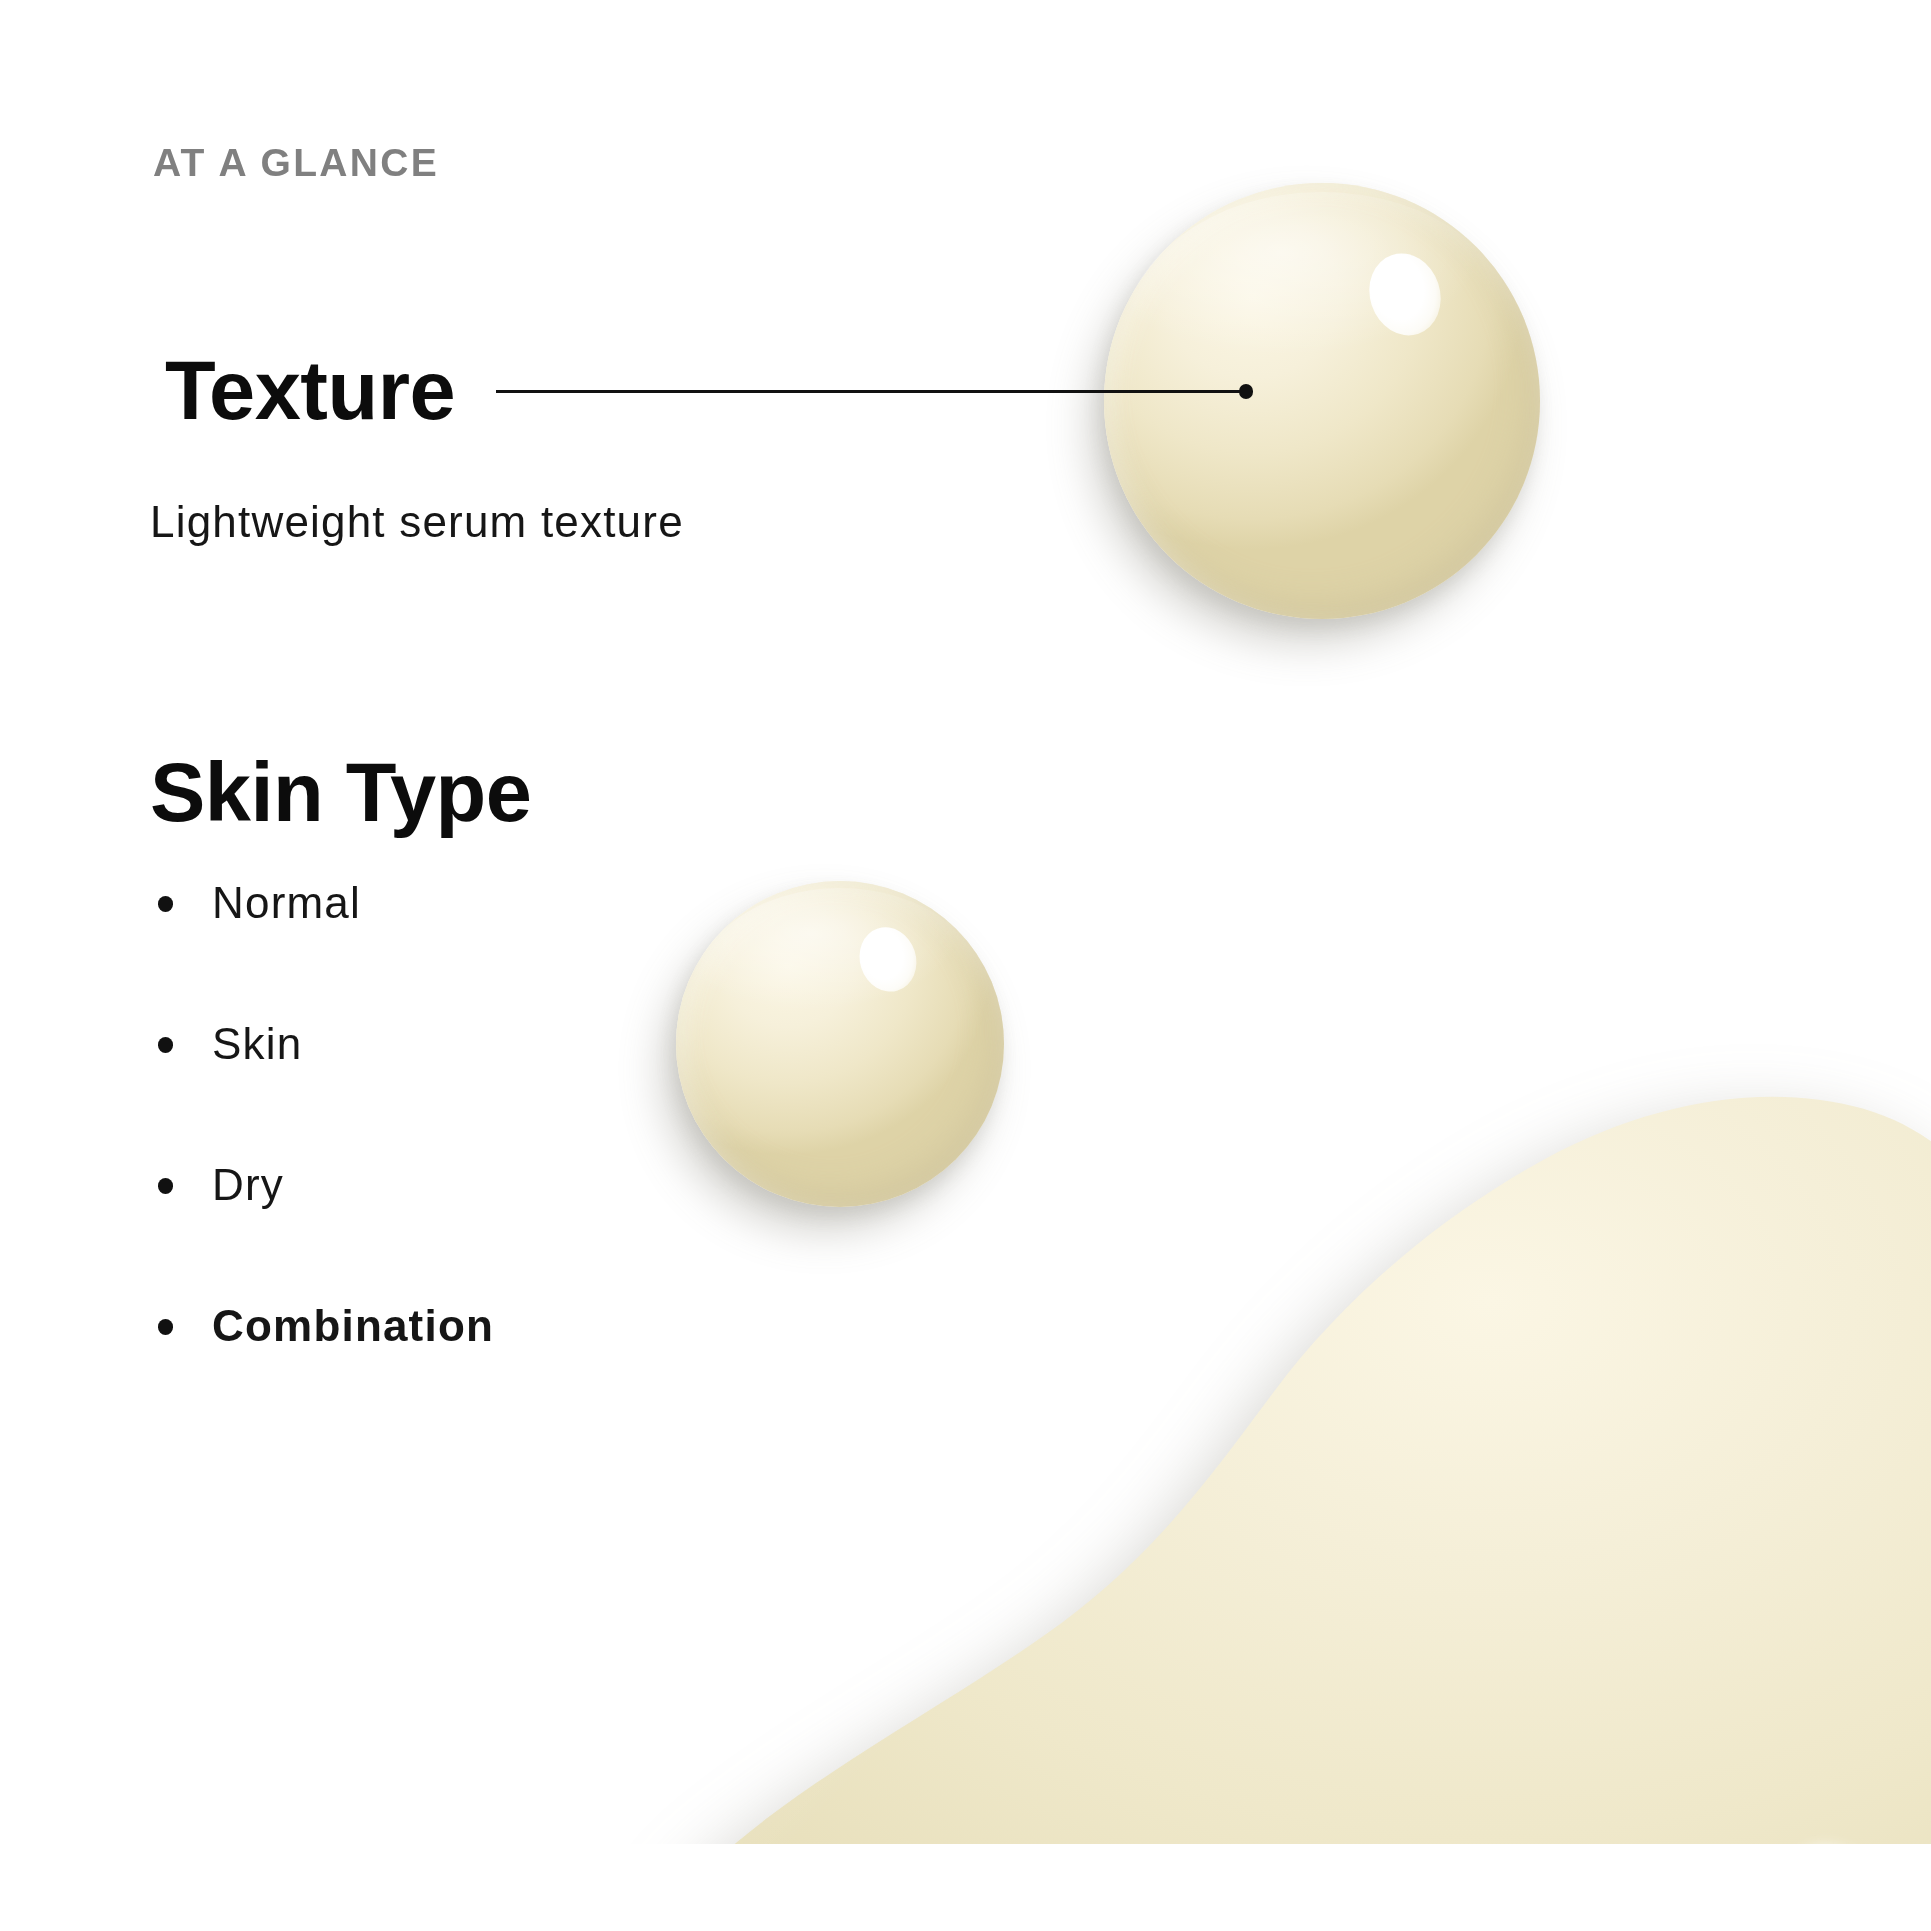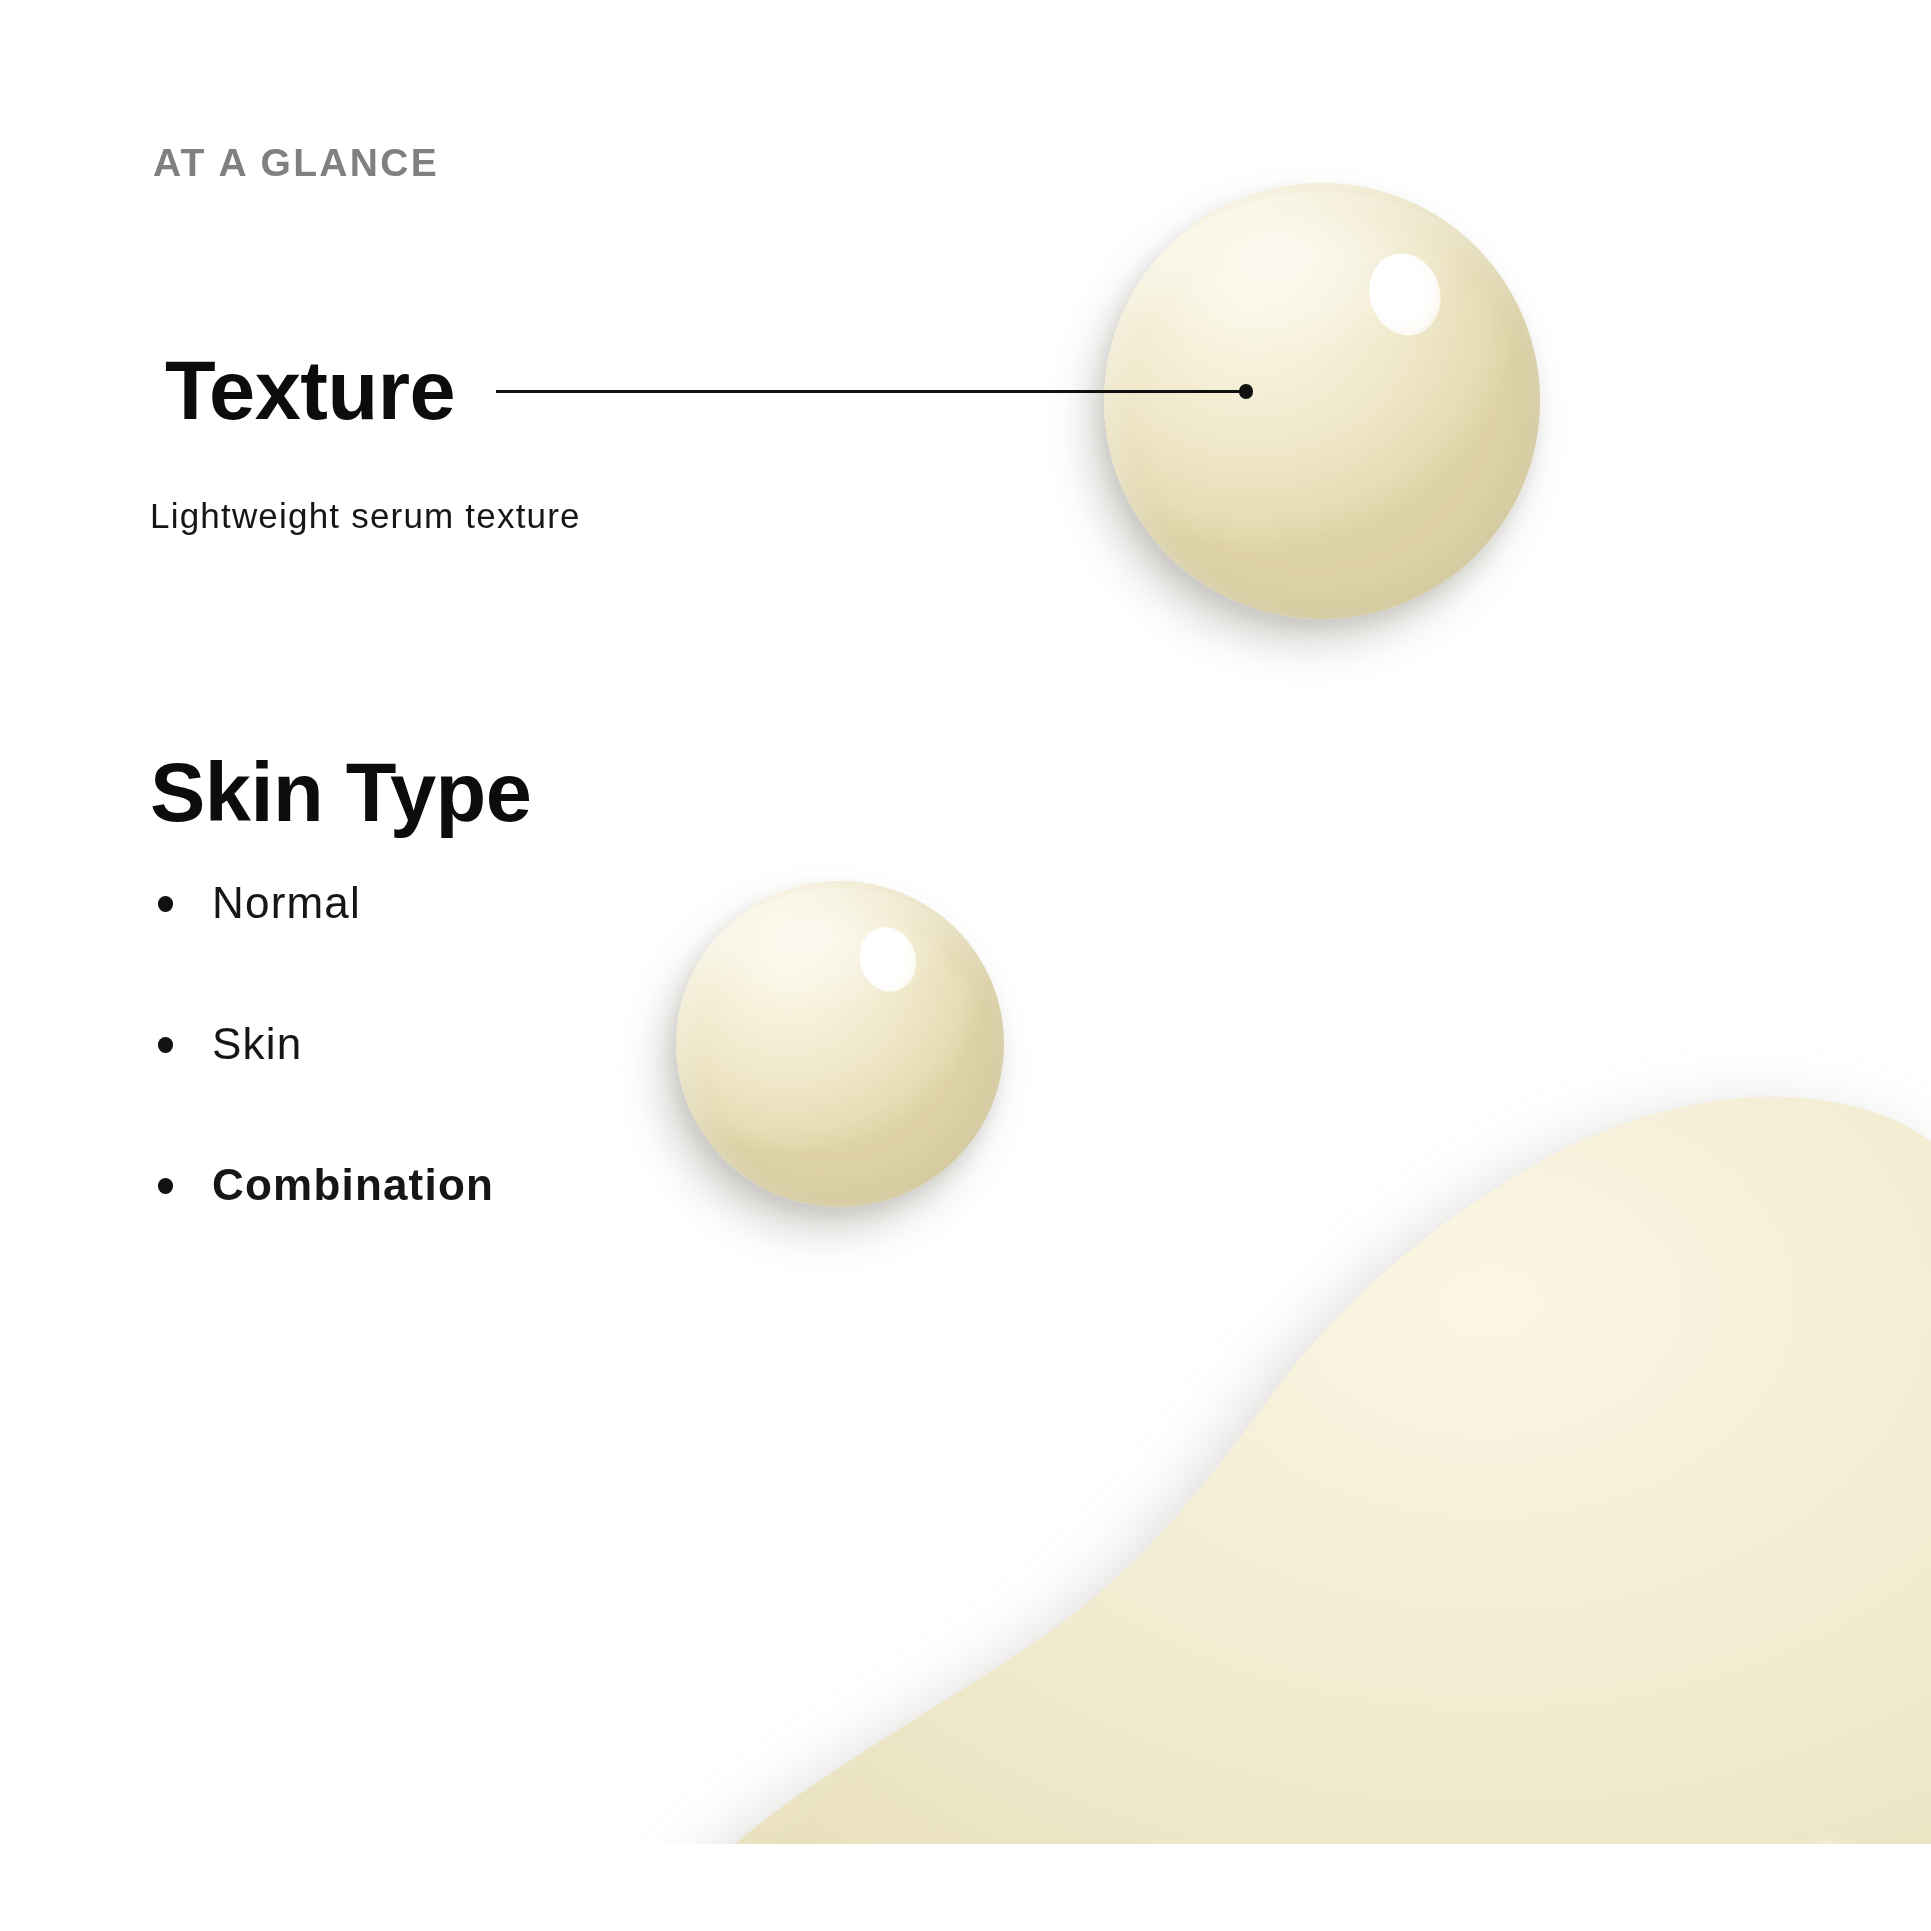--- a/index.html
+++ b/index.html
@@ -83,21 +83,21 @@
     top: 0px;
     width: 14.5px;
     height: 14.5px;
     border-radius: 50%;
     background: #111111;
   }
 
   .subtext {
     margin: 0;
     padding-top: 50px;
-    font-size: 35px;
+    font-size: 44px;
     font-weight: 300;
     letter-spacing: 1.2px;
     color: #161616;
     line-height: 1.25;
     white-space: nowrap;
   }
 
   .bullets {
     list-style: none;
     margin: 0;
@@ -257,19 +257,23 @@
       <li>
         <span class="dot"></span>
         <span>Normal</span>
       </li>
       <li>
         <span class="dot"></span>
         <span>Skin</span>
       </li>
       <li>
         <span class="dot"></span>
+        <span>Dry</span>
+      </li>
+      <li>
+        <span class="dot"></span>
         <span>Combination</span>
       </li>
     </ul>
   </div>
 
 </div>
 
 
 </body></html>

